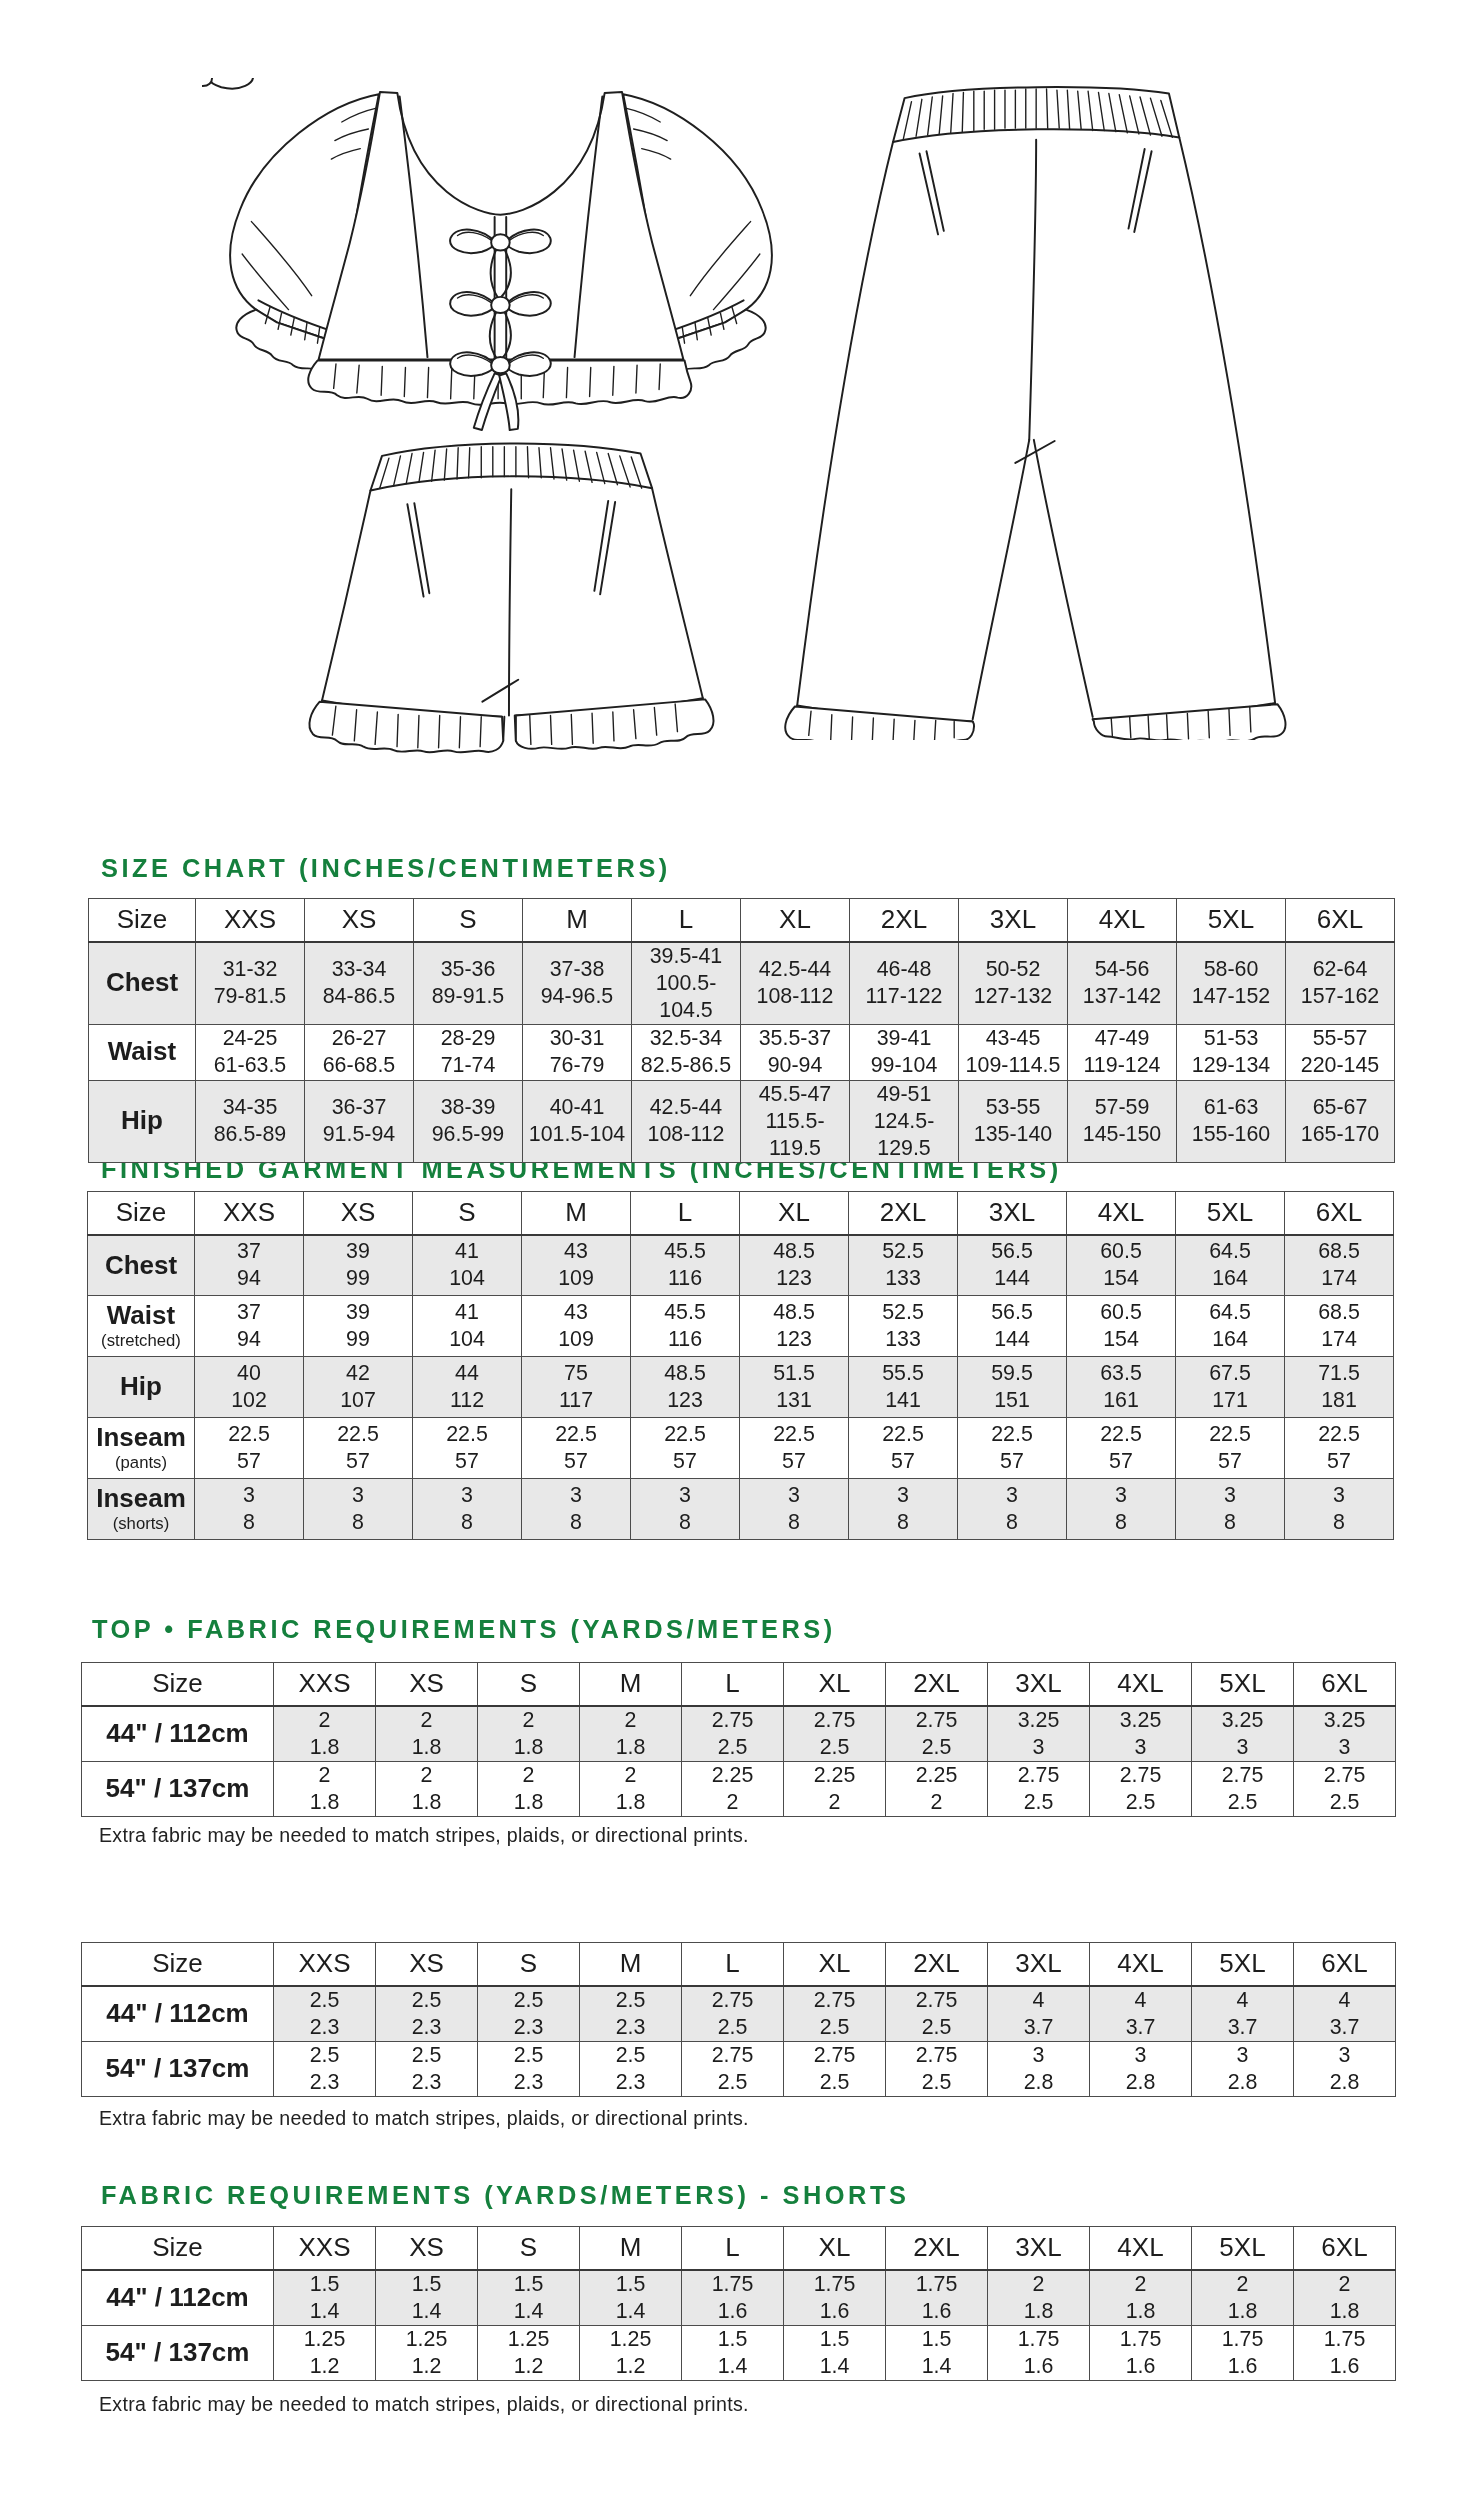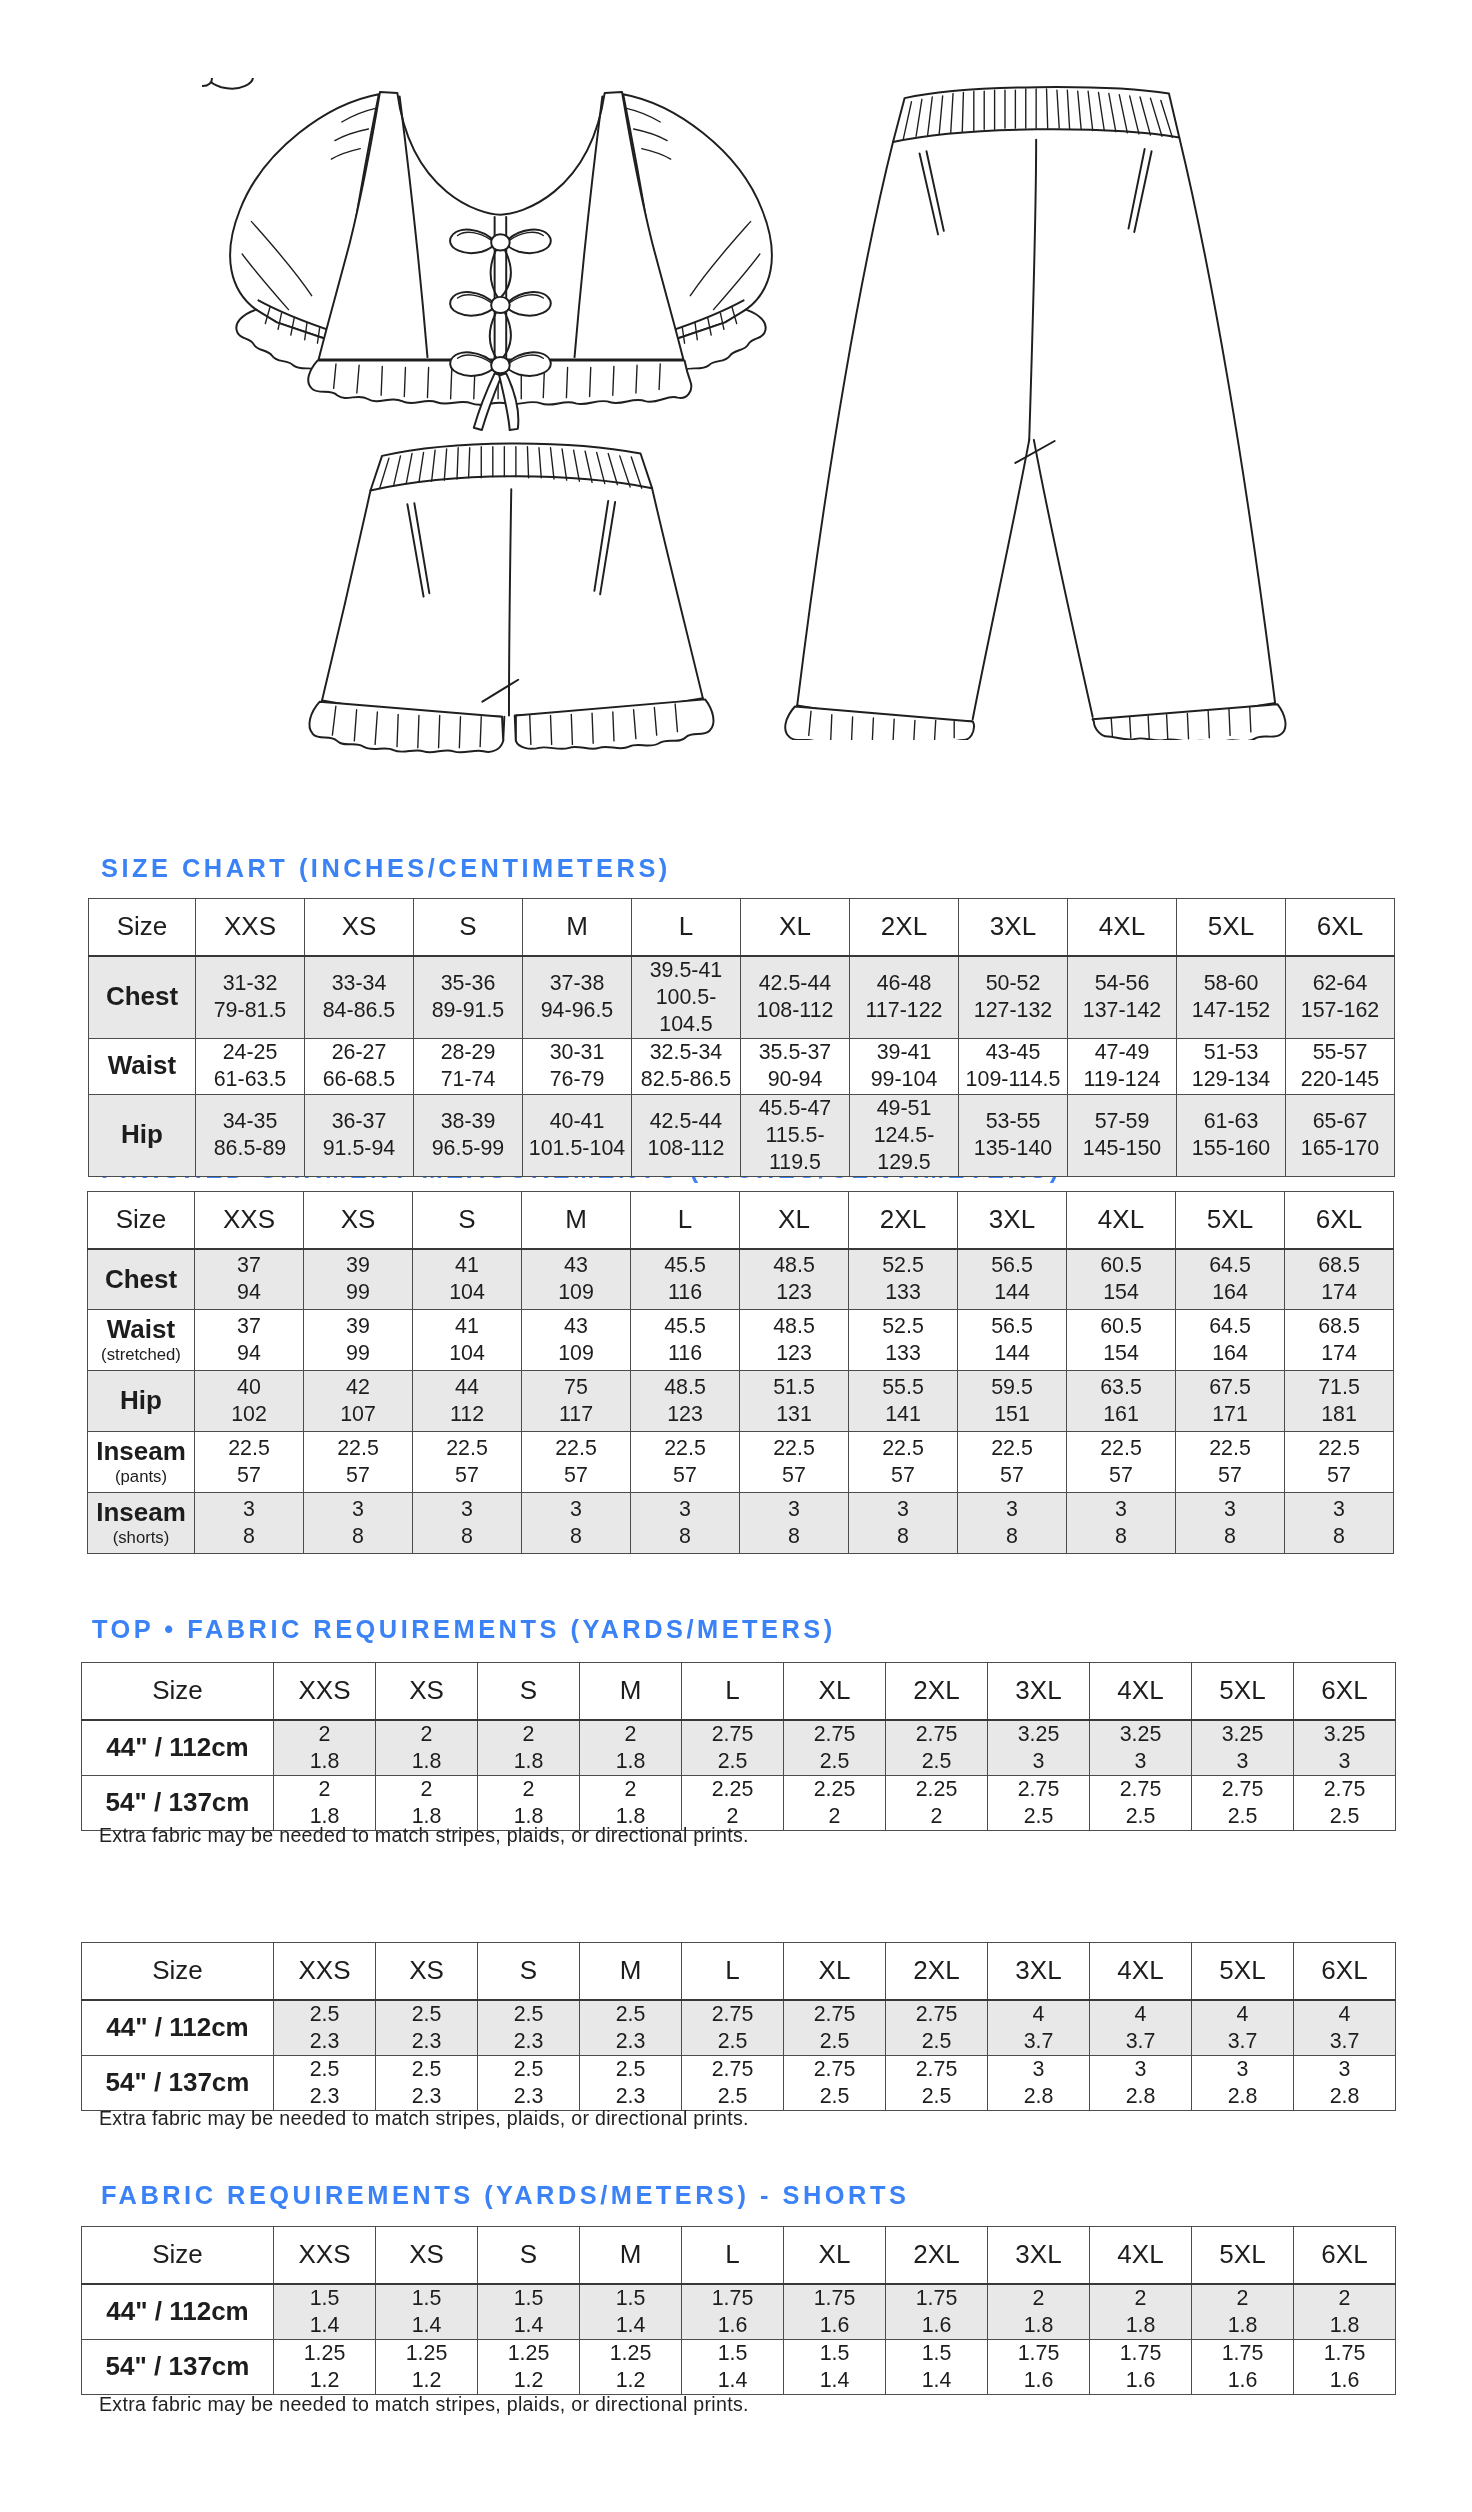--- a/index.html
+++ b/index.html
@@ -12,42 +12,42 @@
 
   
   .drawing { position:absolute; }
   #draw-top    { left:202px;  top:78px; width:598px; height:359px; }
   #draw-shorts { left:292px;  top:437px; width:427px;  height:332px; }
   #draw-pants  { left:781px; top:82px; width:508px;  height:658px; }
 
   
   .sec-title {
     position:absolute; left:101px;
-    font-size:25.4px; font-weight:bold; letter-spacing:3.5px; color:#3b82f6;
+    font-size:25.4px; font-weight:bold; letter-spacing:3.5px; color:#15803d;
     white-space:nowrap;
   }
   #title-size     { top:854px; }
   #title-finished { top:1155px;text-align:center; }
   #title-fabtop   { top:1615px; left:92px; }
   #title-fabpants { top:1897px; }
   #title-fabshorts{ top:2181px;text-align:center; }
 
   
   table.meas { border-collapse:collapse; table-layout:fixed; position:absolute; background:#fff; }
   #tbl-size     { left:88px; top:898px; }
   #tbl-finished { left:87px; top:1191px; }
   #tbl-fabtop   { left:81px; top:1662px; }
   #tbl-fabpants { left:81px; top:1942px; }
   #tbl-fabshorts{ left:81px; top:2226px; }
 
   table.meas th, table.meas td {
     border:1.7px solid #4c4c4c; text-align:center; vertical-align:middle; padding:0;
   }
   table.meas thead th { border-bottom:2.9px solid #383838; font-weight:400; font-size:26px; }
-  table.meas thead tr { height:57px; }
+  table.meas thead tr { height:43px; }
 
   .t-size  col.c-label { width:107px; } .t-size  col.c-size { width:109px; }
   .t-fin   col.c-label { width:107px; } .t-fin   col.c-size { width:109px; }
   .t-fab   col.c-label { width:192px; } .t-fab   col.c-size { width:102px; }
 
   .t-size tbody tr { height:56px; }
   .t-fin  tbody tr { height:61px; }
   .t-fab  tbody tr { height:55px; }
 
   td.shaded, th.shaded { background:#e8e8e8; }

